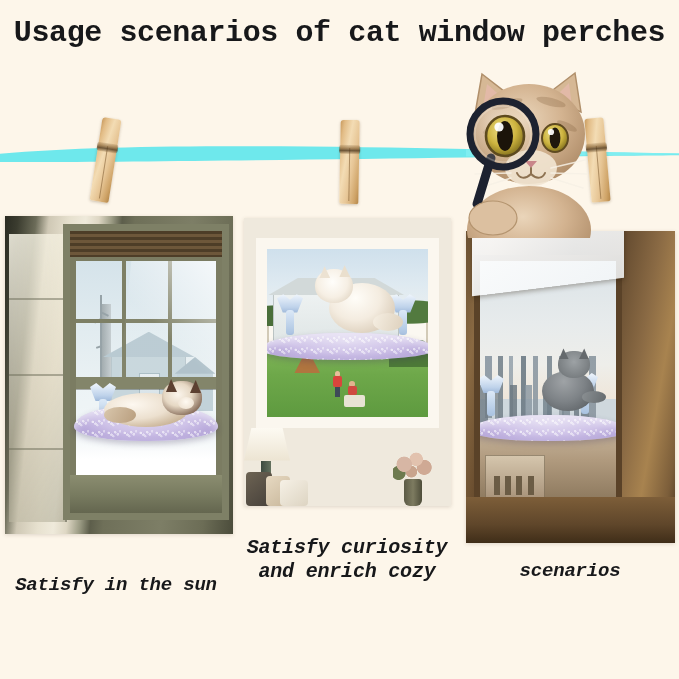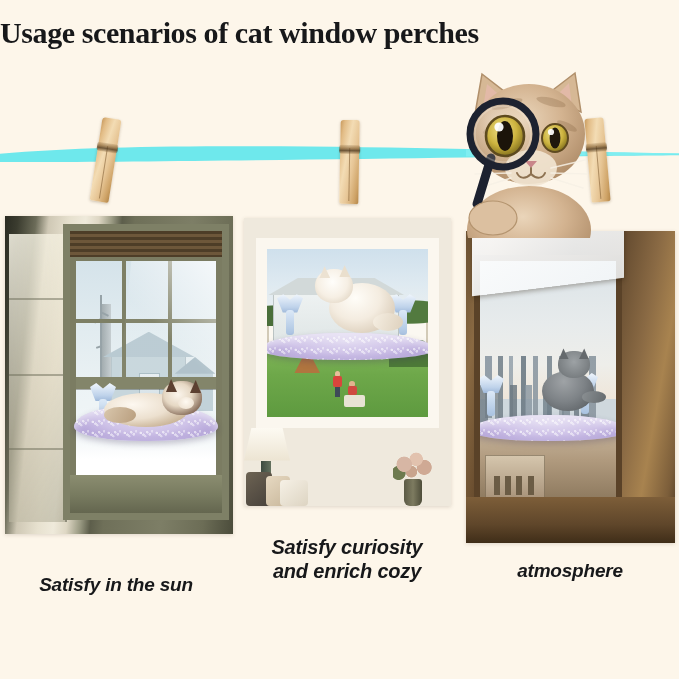--- a/index.html
+++ b/index.html
@@ -21,25 +21,26 @@
     background: #fdf6ea;
     overflow: hidden;
   }
 
   
   .page-title {
     position: absolute;
     left: 0;
     top: 16px;
     width: 679px;
+    text-align: center;
     font-size: 30px;
     font-weight: bold;
     letter-spacing: -0.4px;
     color: #17181a;
-    font-family: Liberation Serif, serif;
+    font-family: Liberation Mono, monospace;
   }
 
   
   .clothesline {
     position: absolute;
     left: -4px;
     top: 140px;
     width: 690px;
     height: 26px;
     overflow: visible;
@@ -372,21 +373,21 @@
     background: linear-gradient(100deg,#9a7games 0%, #a9854f 0%, #8a6a42 40%, #5f4729 100%);
   }
   .p3-sill {
     position:absolute; left:0; right:0; bottom:0; height:46px;
     background: linear-gradient(180deg,#7d5e39, #5f462a 60%, #3f2d18);
   }
 
   
   .caption {
     position:absolute;
-    font-family: Liberation Sans, sans-serif;
+    font-family: Liberation Mono, monospace;
     font-weight: bold;
     font-style: italic;
     color: #17181a;
     text-align:center;
     line-height: 1.18;
     letter-spacing: -0.2px;
   }
   .caption-1 { left: 8px;   top: 574px; width: 216px; font-size: 19px; }
   .caption-2 { left: 240px; top: 536px; width: 214px; font-size: 20px; }
   .caption-3 { left: 462px; top: 560px; width: 216px; font-size: 19px; }
@@ -642,16 +643,16 @@
   </div>
 
   <div class="caption caption-1">Satisfy in the sun</div>
 
   <div class="caption caption-2">
     <div>Satisfy curiosity</div>
     <div>and enrich cozy</div>
   </div>
 
   <div class="caption caption-3">
-    <div>atmosphere</div>
+    <div>scenarios</div>
   </div>
 
 </div>
 
 </body></html>

